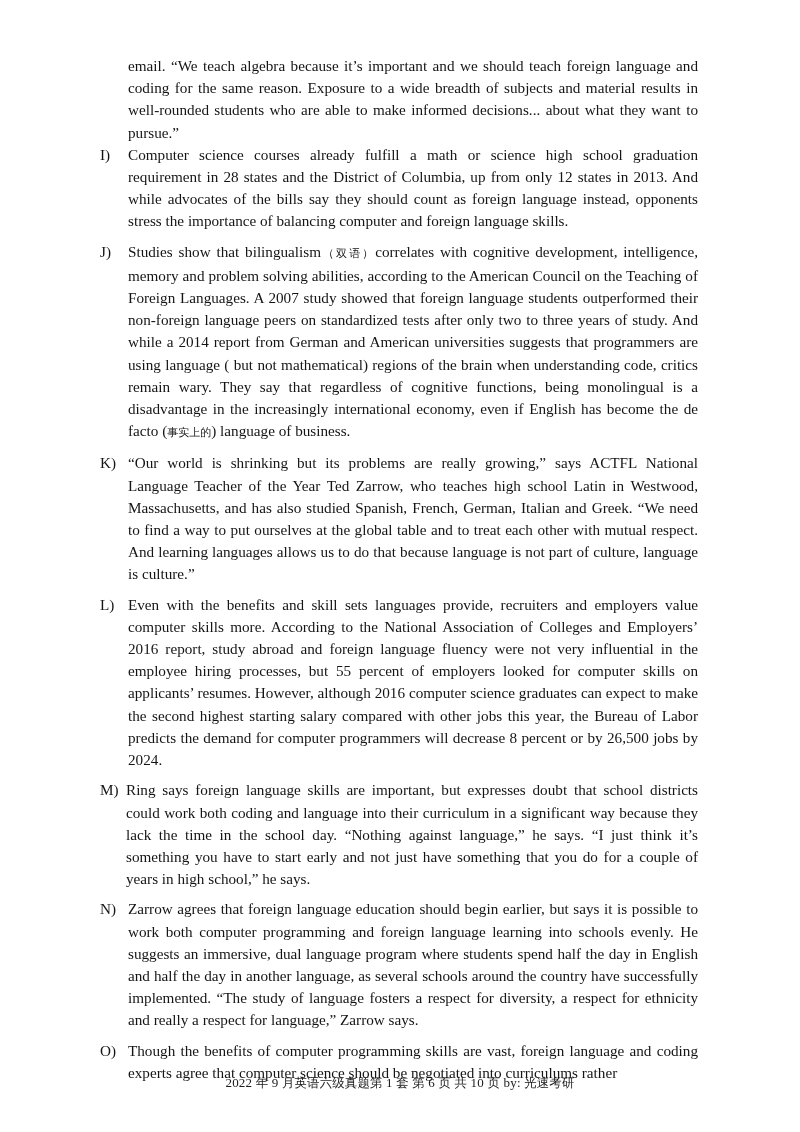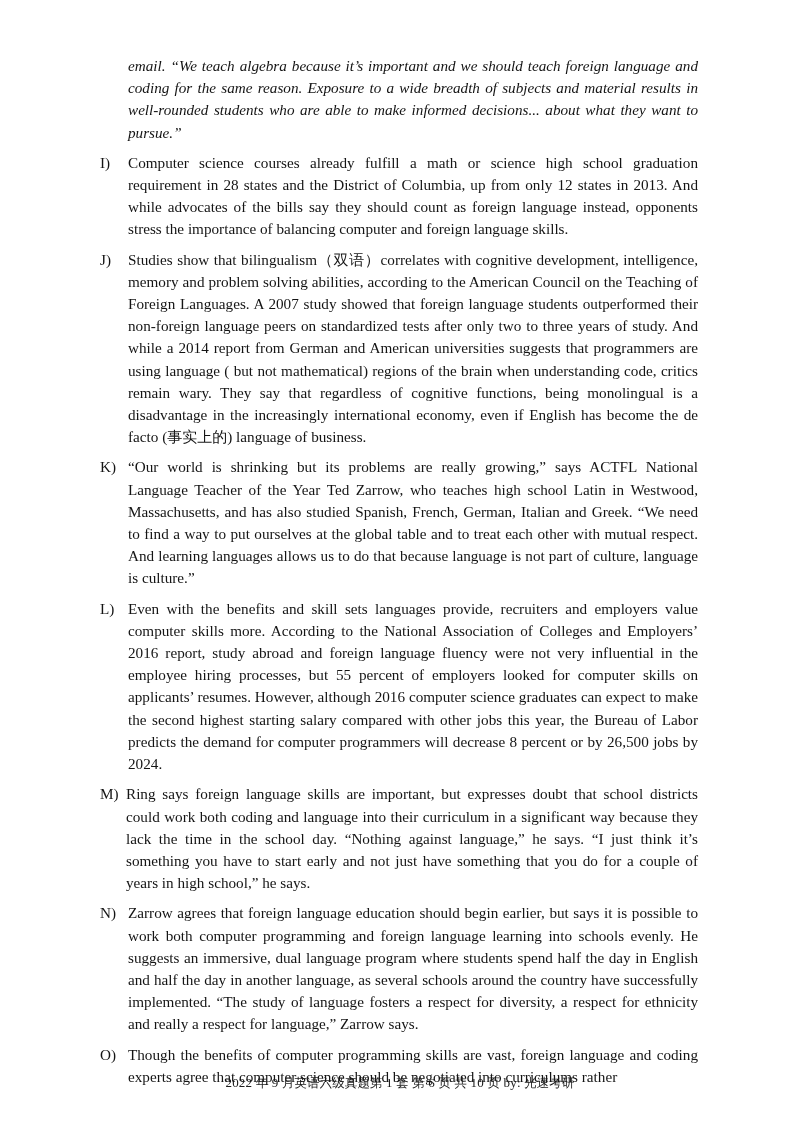--- a/index.html
+++ b/index.html
@@ -27,22 +27,21 @@
     display: flex;
     align-items: flex-start;
     font-size: 15.2px;
     line-height: 22.2px;
     text-align: justify;
     text-justify: inter-word;
     margin-bottom: 8px;
     color: #141414;
   }
   .para.cont {
-    margin-bottom: 8px;
-    font-style: italic;
+    margin-bottom: 0;
   }
   .label {
     flex: 0 0 28px;
     width: 28px;
     font-size: 15.2px;
     line-height: 22.2px;
     text-align: left;
     white-space: nowrap;
   }
   .label.wide {
@@ -58,22 +57,22 @@
   .body-text:last-line,
   .body-text::last-line {
     text-align-last: left;
   }
   .body-text {
     text-align-last: left;
   }
   .ital {
   }
   .cjk {
-    font-family: Liberation Sans, sans-serif;
-    font-size: 15px;
+    font-family: Liberation Mono, monospace;
+    font-size: 11px;
   }
   .footer {
     position: absolute;
     left: 0;
     right: 0;
     top: 1074px;
     text-align: center;
     font-size: 13px;
     line-height: 18px;
     color: #1a1a1a;

